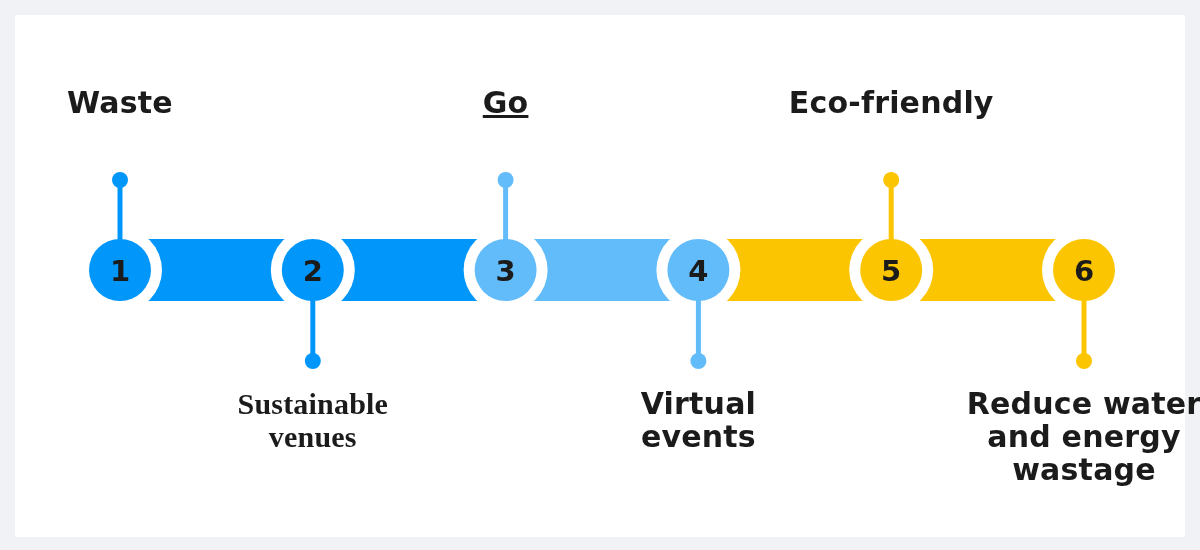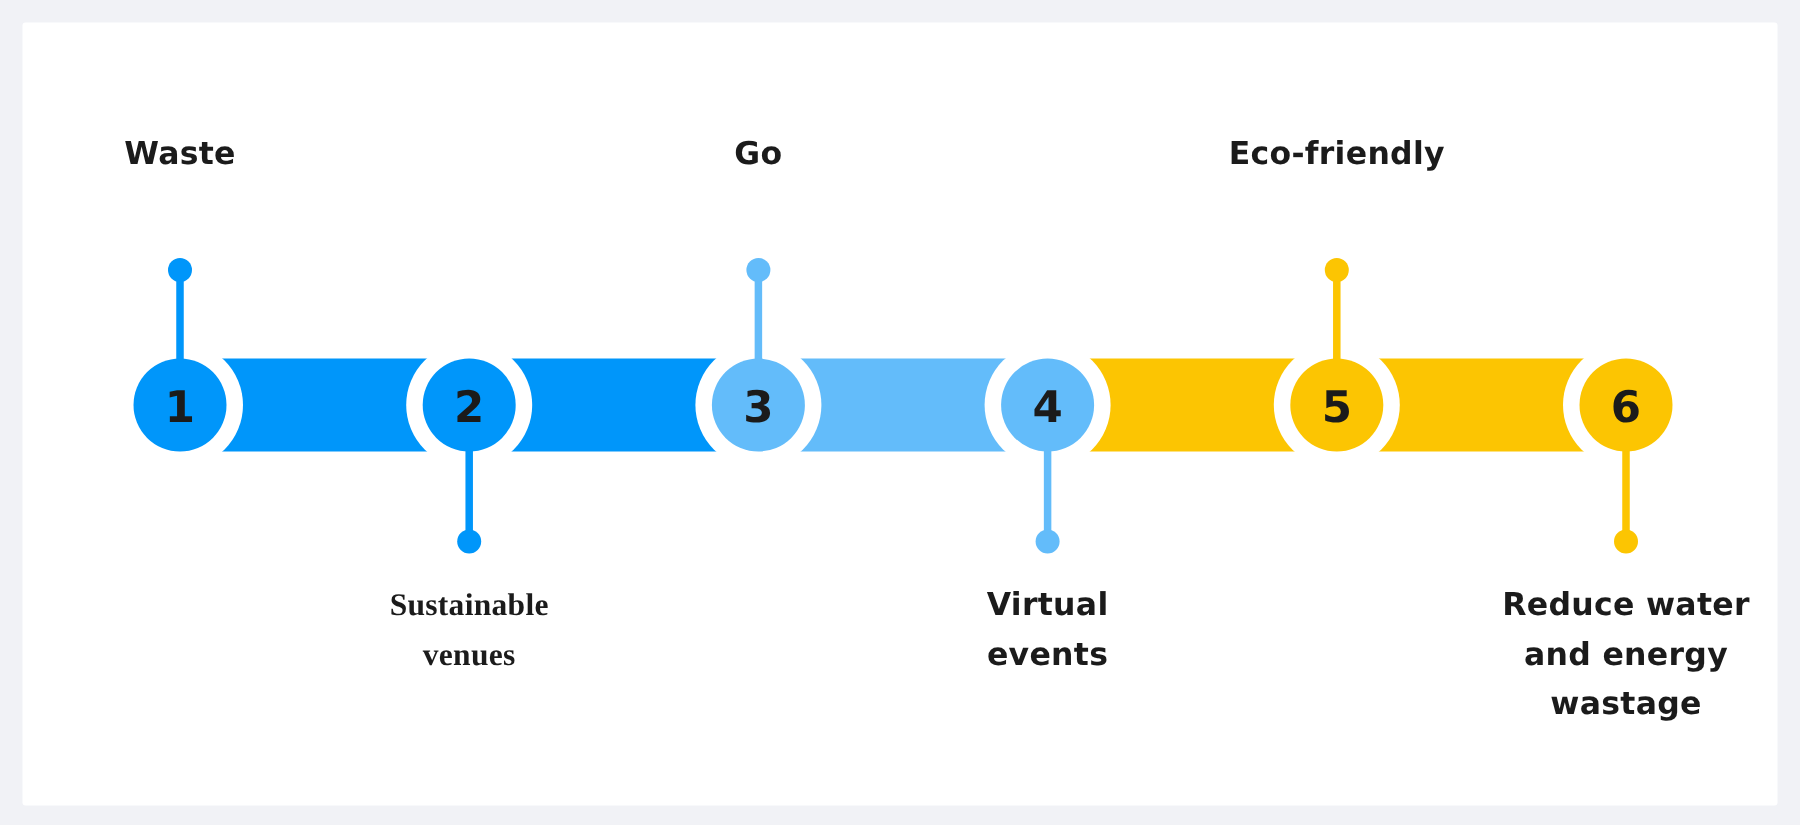--- a/index.html
+++ b/index.html
@@ -20,21 +20,21 @@
   svg.timeline {
     position: absolute;
     left: 0; top: 0;
     width: 1200px; height: 550px;
   }
   .step-label {
     position: absolute;
     transform: translateX(-50%);
     text-align: center;
     font-weight: 700;
-    font-size: 21px;
+    font-size: 30px;
     line-height: 33px;
     letter-spacing: 0.2px;
     white-space: nowrap;
   }
   .step-number-text {
     font-weight: 700;
     font-size: 29px;
   }
 </style>
 </head>
@@ -90,21 +90,21 @@
       </g>
   </svg>
   <div id="labels">
       <div class="step-label" style="left: 120px; top: 86px; color: rgb(27, 27, 27);">
         <div>Waste</div>
       </div>
       <div class="step-label" style="left: 312.8px; top: 387px; color: rgb(27, 27, 27); font-family: Liberation Serif, serif;">
         <div>Sustainable</div>
         <div>venues</div>
       </div>
-      <div class="step-label" style="left: 505.6px; top: 86px; color: rgb(27, 27, 27);">
+      <div class="step-label" style="left: 505.6px; top: 86px; color: rgb(27, 27, 27); text-decoration: underline;">
         <div>Go</div>
       </div>
       <div class="step-label" style="left: 698.4px; top: 387px; color: rgb(27, 27, 27);">
         <div>Virtual</div>
         <div>events</div>
       </div>
       <div class="step-label" style="left: 891.2px; top: 86px; color: rgb(27, 27, 27);">
         <div>Eco-friendly</div>
       </div>
       <div class="step-label" style="left: 1084px; top: 387px; color: rgb(27, 27, 27);">

